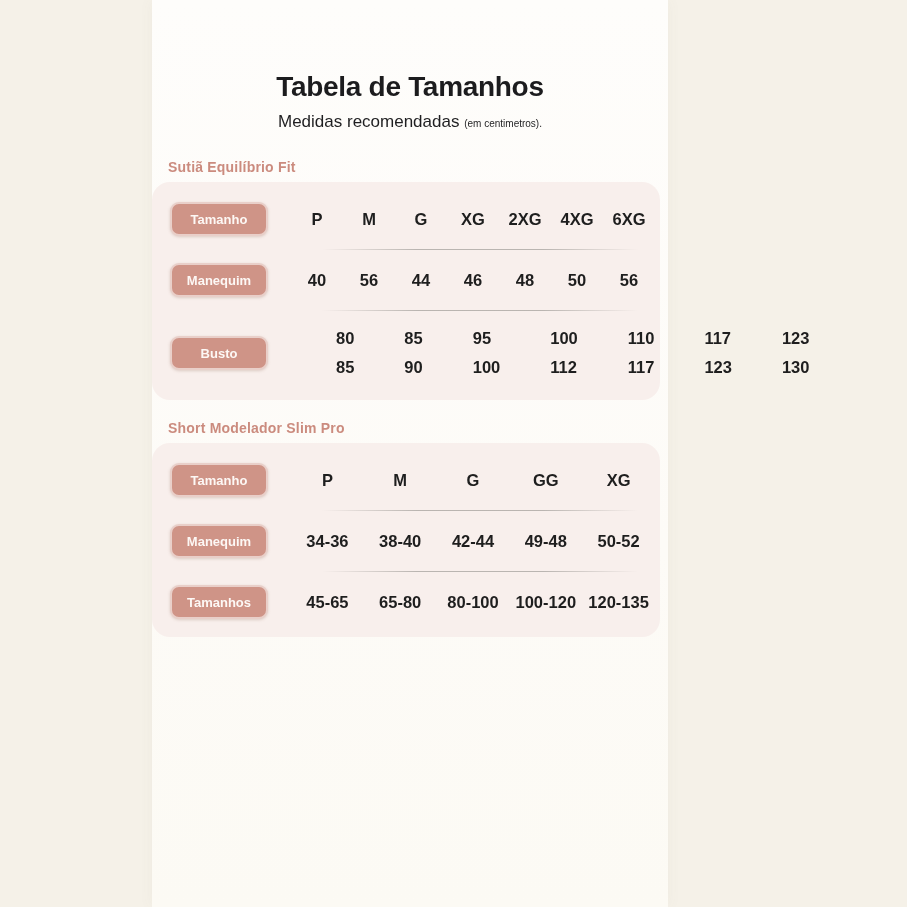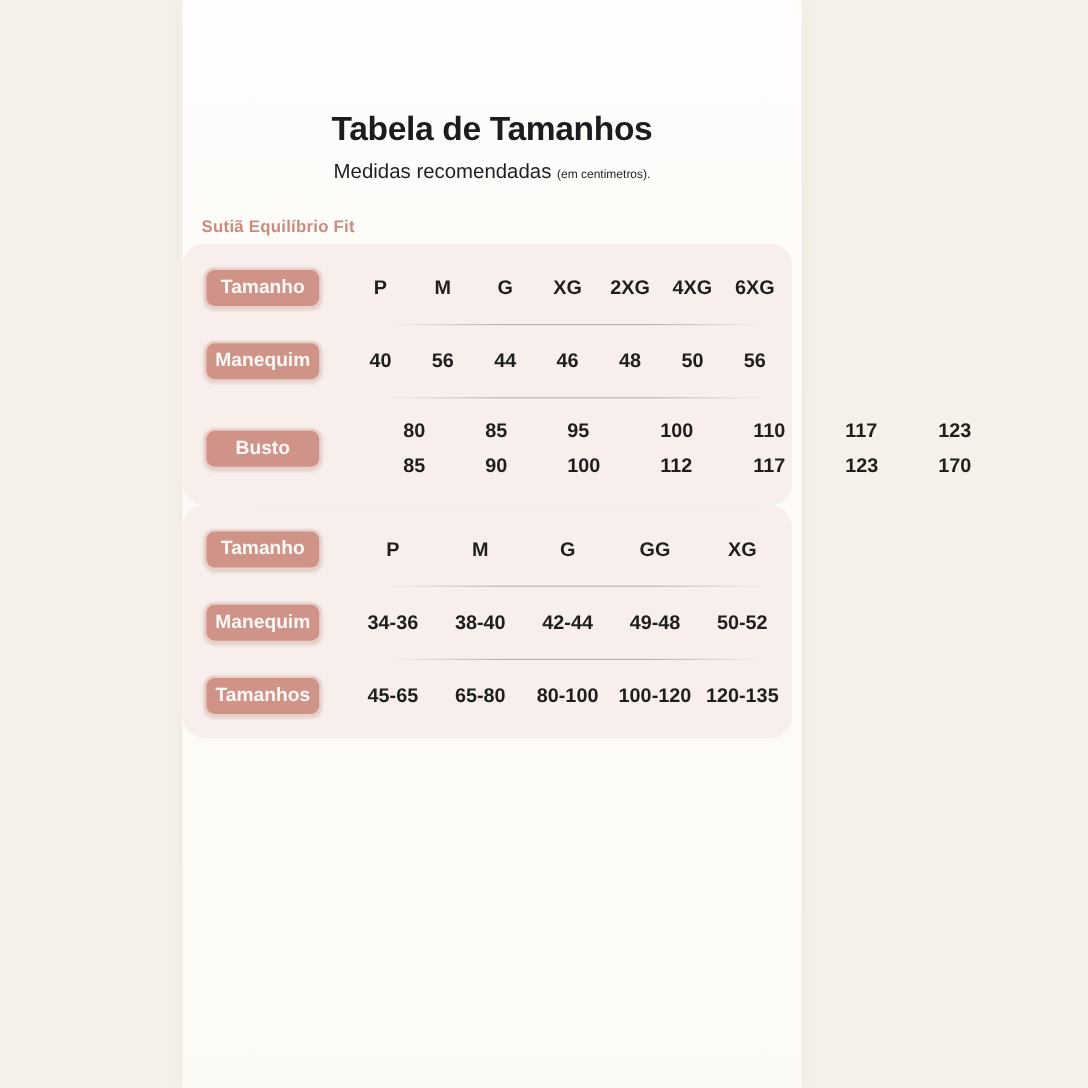--- a/index.html
+++ b/index.html
@@ -19,21 +19,21 @@
       #f5f1e8;
   }
   .panel{
     position:absolute;
     left:152px;top:0;
     width:516px;height:907px;
     background:linear-gradient(180deg,#fefdfb 0%,#fdfbf7 60%,#fcfaf4 100%);
     box-shadow:0 0 14px rgba(120,110,90,0.05);
   }
   .title{
-    margin:92px 0 0;
+    margin:71px 0 0;
     text-align:center;
     font-size:28px;
     font-weight:700;
     letter-spacing:-0.3px;
     color:#1c1c1e;
   }
   .subtitle{
     margin:9px 0 0;
     text-align:center;
     font-size:17px;
@@ -66,21 +66,21 @@
   .label-cell{display:flex;align-items:center;}
   .pill{
     box-sizing:border-box;
     width:98px;height:34px;
     display:flex;align-items:center;justify-content:center;
     background:#cf9487;
     border:2px solid rgba(255,255,255,0.55);
     border-radius:9px;
     box-shadow:0 1px 3px rgba(150,110,95,0.28);
     color:#fdf8f5;
-    font-size:16px;font-weight:700;
+    font-size:13px;font-weight:700;
   }
   .cell{
     text-align:center;
     font-size:16.5px;
     font-weight:700;
     color:#1e1e1e;
     padding-right:10px;
   }
   .cell.two-line{
     display:flex;flex-direction:column;align-items:flex-start;justify-content:center;
@@ -164,25 +164,26 @@
         <div class="cell two-line">
           <span>110</span>
           <span>117</span>
         </div>
         <div class="cell two-line">
           <span>117</span>
           <span>123</span>
         </div>
         <div class="cell two-line">
           <span>123</span>
-          <span>170</span>
+          <span>130</span>
         </div>
       </div>
     </div>
 
+    <h2 class="section-heading second">Short Modelador Slim Pro</h2>
 
     <div class="card">
       <div class="trow cols5">
         <div class="label-cell">
           <span class="pill">Tamanho</span>
         </div>
         <div class="cell">P</div>
         <div class="cell">M</div>
         <div class="cell">G</div>
         <div class="cell">GG</div>

